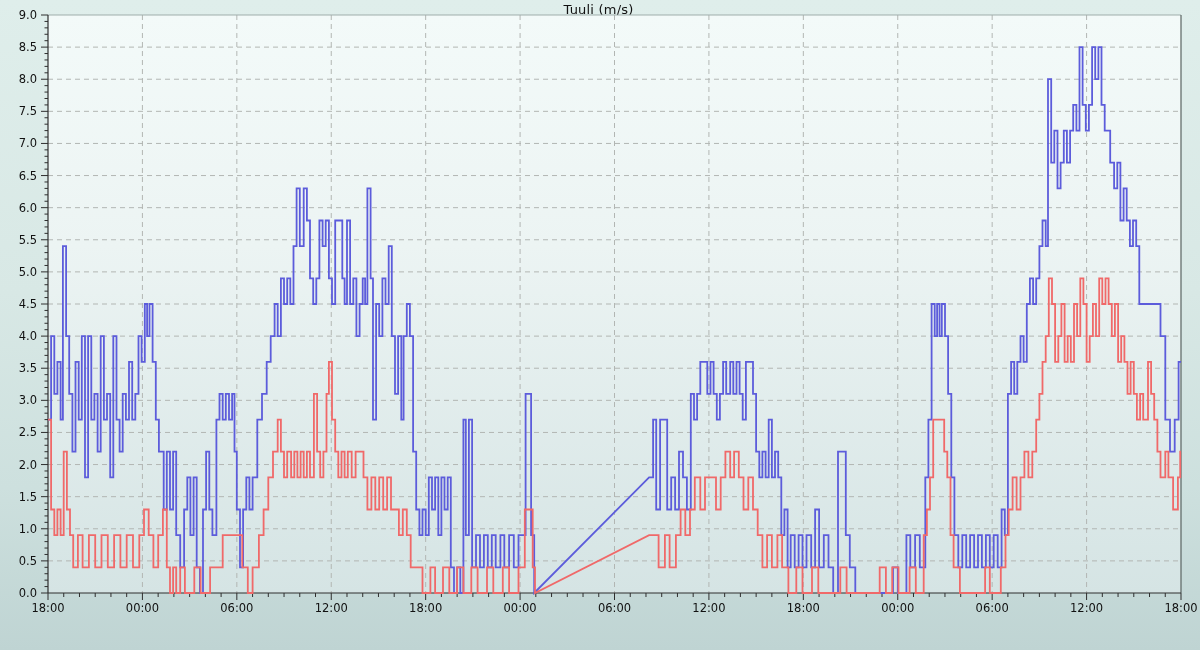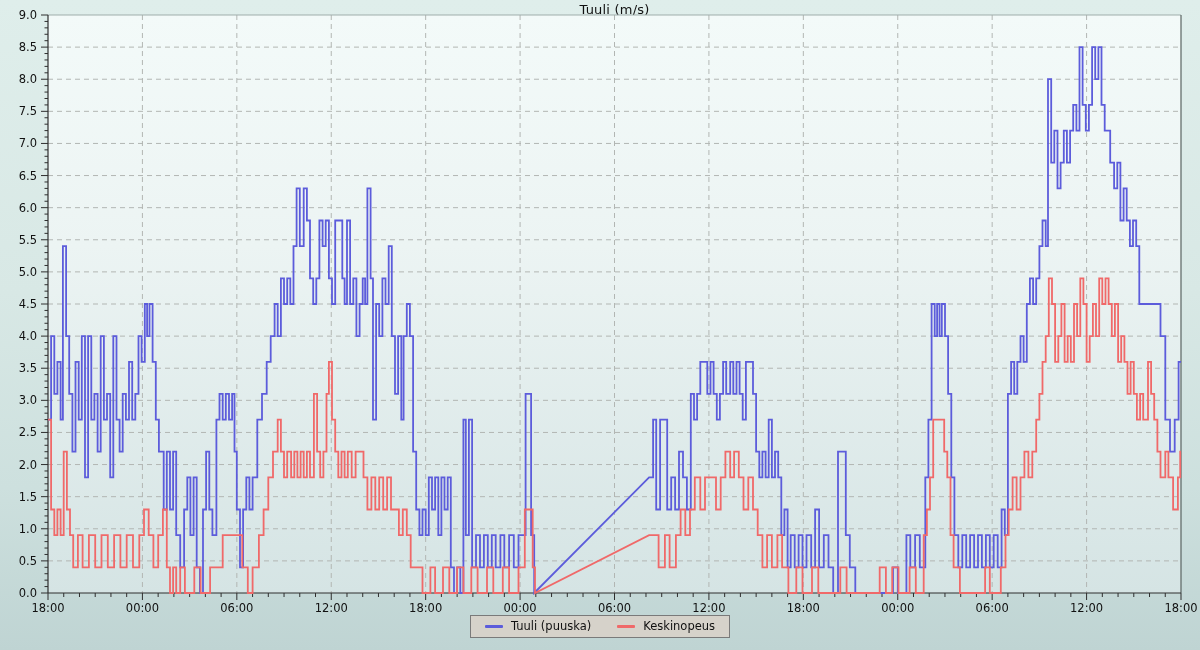--- a/index.html
+++ b/index.html
@@ -4,21 +4,21 @@
 <style>
   html,body{margin:0;padding:0;}
   body{
     width:1200px;height:650px;overflow:hidden;position:relative;
     background:linear-gradient(180deg,#dfeeeb 0%,#d8e8e5 45%,#cde0de 75%,#bfd4d3 100%);
     font-family:"DejaVu Sans", sans-serif;
     -webkit-font-smoothing:antialiased;
   }
   .chart-canvas{position:absolute;inset:0;}
   .chart-title{
-    position:absolute;top:2px;left:48px;width:1133px;text-align:center;
+    position:absolute;top:2px;left:32px;width:1133px;text-align:center;
     font-size:13px;color:#111;letter-spacing:0.2px;
   }
   svg{position:absolute;top:0;left:0;}
   svg text{font-family:"DejaVu Sans", sans-serif;fill:#111;}
   .legend{
     position:absolute;top:615px;left:0;width:1200px;
     display:flex;justify-content:center;
   }
   .legend-box{
     display:flex;align-items:center;gap:26px;
@@ -270,26 +270,14 @@
       <text x="708.9166666666667" y="612" text-anchor="middle" font-size="11.5px">12:00</text>
       <text x="803.3333333333333" y="612" text-anchor="middle" font-size="11.5px">18:00</text>
       <text x="897.75" y="612" text-anchor="middle" font-size="11.5px">00:00</text>
       <text x="992.1666666666667" y="612" text-anchor="middle" font-size="11.5px">06:00</text>
       <text x="1086.5833333333333" y="612" text-anchor="middle" font-size="11.5px">12:00</text>
       <text x="1181" y="612" text-anchor="middle" font-size="11.5px">18:00</text>
       <path d="M48.0,419.6L51.1,419.6L51.1,336.1L54.3,336.1L54.3,393.9L57.4,393.9L57.4,361.8L60.6,361.8L60.6,419.6L62.9,419.6L62.9,246.2L66.1,246.2L66.1,336.1L69.2,336.1L69.2,393.9L72.4,393.9L72.4,451.7L75.5,451.7L75.5,361.8L78.7,361.8L78.7,419.6L81.8,419.6L81.8,336.1L85.0,336.1L85.0,477.4L88.1,477.4L88.1,336.1L91.3,336.1L91.3,419.6L94.4,419.6L94.4,393.9L97.6,393.9L97.6,451.7L100.7,451.7L100.7,336.1L103.9,336.1L103.9,419.6L107.0,419.6L107.0,393.9L110.2,393.9L110.2,477.4L113.3,477.4L113.3,336.1L116.5,336.1L116.5,419.6L119.6,419.6L119.6,451.7L122.7,451.7L122.7,393.9L125.9,393.9L125.9,419.6L129.0,419.6L129.0,361.8L132.2,361.8L132.2,419.6L135.3,419.6L135.3,393.9L138.5,393.9L138.5,336.1L141.6,336.1L141.6,361.8L144.8,361.8L144.8,304.0L147.1,304.0L147.1,336.1L149.5,336.1L149.5,304.0L152.6,304.0L152.6,361.8L155.8,361.8L155.8,419.6L158.9,419.6L158.9,451.7L163.7,451.7L163.7,509.5L166.8,509.5L166.8,451.7L170.0,451.7L170.0,509.5L173.1,509.5L173.1,451.7L176.2,451.7L176.2,535.2L180.2,535.2L180.2,567.3L184.1,567.3L184.1,509.5L187.3,509.5L187.3,477.4L190.4,477.4L190.4,535.2L193.6,535.2L193.6,477.4L196.7,477.4L196.7,567.3L199.9,567.3L199.9,593.0L203.0,593.0L203.0,509.5L206.1,509.5L206.1,451.7L209.3,451.7L209.3,509.5L212.4,509.5L212.4,535.2L216.4,535.2L216.4,419.6L219.5,419.6L219.5,393.9L222.7,393.9L222.7,419.6L225.8,419.6L225.8,393.9L229.0,393.9L229.0,419.6L232.1,419.6L232.1,393.9L234.5,393.9L234.5,451.7L236.8,451.7L236.8,509.5L240.0,509.5L240.0,567.3L243.1,567.3L243.1,509.5L246.3,509.5L246.3,477.4L249.4,477.4L249.4,509.5L252.6,509.5L252.6,477.4L257.3,477.4L257.3,419.6L262.0,419.6L262.0,393.9L266.7,393.9L266.7,361.8L270.7,361.8L270.7,336.1L274.6,336.1L274.6,304.0L277.7,304.0L277.7,336.1L280.9,336.1L280.9,278.3L284.0,278.3L284.0,304.0L287.2,304.0L287.2,278.3L290.3,278.3L290.3,304.0L293.5,304.0L293.5,246.2L296.6,246.2L296.6,188.4L299.8,188.4L299.8,246.2L303.7,246.2L303.7,188.4L306.9,188.4L306.9,220.5L310.0,220.5L310.0,278.3L313.2,278.3L313.2,304.0L316.3,304.0L316.3,278.3L319.4,278.3L319.4,220.5L322.6,220.5L322.6,246.2L325.7,246.2L325.7,220.5L328.9,220.5L328.9,278.3L332.0,278.3L332.0,304.0L335.2,304.0L335.2,220.5L339.1,220.5L339.1,220.5L342.3,220.5L342.3,278.3L344.6,278.3L344.6,304.0L347.0,304.0L347.0,220.5L350.1,220.5L350.1,304.0L353.3,304.0L353.3,278.3L356.4,278.3L356.4,336.1L359.6,336.1L359.6,304.0L362.7,304.0L362.7,278.3L365.1,278.3L365.1,304.0L367.4,304.0L367.4,188.4L370.6,188.4L370.6,278.3L373.0,278.3L373.0,419.6L376.1,419.6L376.1,304.0L379.2,304.0L379.2,336.1L382.4,336.1L382.4,278.3L385.5,278.3L385.5,304.0L388.7,304.0L388.7,246.2L391.8,246.2L391.8,336.1L395.0,336.1L395.0,393.9L398.1,393.9L398.1,336.1L401.3,336.1L401.3,419.6L403.6,419.6L403.6,336.1L406.8,336.1L406.8,304.0L409.9,304.0L409.9,336.1L413.1,336.1L413.1,451.7L416.2,451.7L416.2,509.5L419.4,509.5L419.4,535.2L422.5,535.2L422.5,509.5L425.7,509.5L425.7,535.2L428.8,535.2L428.8,477.4L432.0,477.4L432.0,509.5L435.1,509.5L435.1,477.4L438.3,477.4L438.3,535.2L441.4,535.2L441.4,477.4L444.5,477.4L444.5,509.5L447.7,509.5L447.7,477.4L450.8,477.4L450.8,567.3L454.0,567.3L454.0,593.0L457.1,593.0L457.1,567.3L460.3,567.3L460.3,593.0L463.4,593.0L463.4,419.6L465.8,419.6L465.8,535.2L468.9,535.2L468.9,419.6L472.1,419.6L472.1,567.3L476.0,567.3L476.0,535.2L480.0,535.2L480.0,567.3L483.9,567.3L483.9,535.2L487.8,535.2L487.8,567.3L491.8,567.3L491.8,535.2L495.7,535.2L495.7,567.3L500.4,567.3L500.4,535.2L504.3,535.2L504.3,567.3L509.1,567.3L509.1,535.2L513.8,535.2L513.8,567.3L518.5,567.3L518.5,535.2L521.7,535.2L521.7,535.2L525.6,535.2L525.6,393.9L528.7,393.9L528.7,393.9L531.1,393.9L531.1,535.2L534.2,535.2L534.2,593.0L649.1,477.4L653.1,477.4L653.1,419.6L656.2,419.6L656.2,509.5L660.1,509.5L660.1,419.6L664.1,419.6L664.1,419.6L667.2,419.6L667.2,509.5L671.2,509.5L671.2,477.4L675.1,477.4L675.1,509.5L679.0,509.5L679.0,451.7L683.0,451.7L683.0,477.4L686.9,477.4L686.9,509.5L690.8,509.5L690.8,393.9L694.0,393.9L694.0,419.6L697.1,419.6L697.1,393.9L700.3,393.9L700.3,361.8L704.2,361.8L704.2,361.8L707.3,361.8L707.3,393.9L710.5,393.9L710.5,361.8L713.6,361.8L713.6,393.9L716.8,393.9L716.8,419.6L719.9,419.6L719.9,393.9L723.1,393.9L723.1,361.8L726.2,361.8L726.2,393.9L730.2,393.9L730.2,361.8L733.3,361.8L733.3,393.9L736.5,393.9L736.5,361.8L739.6,361.8L739.6,393.9L742.7,393.9L742.7,419.6L745.9,419.6L745.9,361.8L749.8,361.8L749.8,361.8L753.0,361.8L753.0,393.9L756.1,393.9L756.1,451.7L759.3,451.7L759.3,477.4L762.4,477.4L762.4,451.7L765.6,451.7L765.6,477.4L768.7,477.4L768.7,419.6L771.9,419.6L771.9,477.4L775.0,477.4L775.0,451.7L778.2,451.7L778.2,477.4L781.3,477.4L781.3,535.2L784.4,535.2L784.4,509.5L787.6,509.5L787.6,567.3L790.7,567.3L790.7,535.2L794.7,535.2L794.7,567.3L798.6,567.3L798.6,535.2L802.5,535.2L802.5,567.3L806.5,567.3L806.5,535.2L811.2,535.2L811.2,567.3L815.1,567.3L815.1,509.5L819.1,509.5L819.1,567.3L823.8,567.3L823.8,535.2L828.5,535.2L828.5,567.3L833.2,567.3L833.2,593.0L838.0,593.0L838.0,451.7L842.7,451.7L842.7,451.7L845.8,451.7L845.8,535.2L849.8,535.2L849.8,567.3L855.3,567.3L855.3,593.0L888.3,593.0L893.0,593.0L893.0,567.3L897.8,567.3L897.8,593.0L906.4,593.0L906.4,535.2L910.3,535.2L910.3,567.3L915.1,567.3L915.1,535.2L919.8,535.2L919.8,567.3L925.3,567.3L925.3,477.4L928.4,477.4L928.4,419.6L931.6,419.6L931.6,304.0L934.7,304.0L934.7,336.1L937.1,336.1L937.1,304.0L939.5,304.0L939.5,336.1L941.8,336.1L941.8,304.0L945.0,304.0L945.0,336.1L948.1,336.1L948.1,393.9L951.3,393.9L951.3,477.4L954.4,477.4L954.4,535.2L958.3,535.2L958.3,567.3L962.3,567.3L962.3,535.2L966.2,535.2L966.2,567.3L970.1,567.3L970.1,535.2L974.1,535.2L974.1,567.3L978.0,567.3L978.0,535.2L981.9,535.2L981.9,567.3L985.9,567.3L985.9,535.2L989.8,535.2L989.8,567.3L993.7,567.3L993.7,535.2L997.7,535.2L997.7,567.3L1001.6,567.3L1001.6,509.5L1004.8,509.5L1004.8,535.2L1007.9,535.2L1007.9,393.9L1011.1,393.9L1011.1,361.8L1014.2,361.8L1014.2,393.9L1017.3,393.9L1017.3,361.8L1020.5,361.8L1020.5,336.1L1023.6,336.1L1023.6,361.8L1026.8,361.8L1026.8,304.0L1029.9,304.0L1029.9,278.3L1033.1,278.3L1033.1,304.0L1036.2,304.0L1036.2,278.3L1039.4,278.3L1039.4,246.2L1042.5,246.2L1042.5,220.5L1045.7,220.5L1045.7,246.2L1048.0,246.2L1048.0,79.2L1051.2,79.2L1051.2,162.7L1054.3,162.7L1054.3,130.6L1057.5,130.6L1057.5,188.4L1060.6,188.4L1060.6,162.7L1063.8,162.7L1063.8,130.6L1066.9,130.6L1066.9,162.7L1070.1,162.7L1070.1,130.6L1073.2,130.6L1073.2,104.9L1076.4,104.9L1076.4,130.6L1079.5,130.6L1079.5,47.1L1082.6,47.1L1082.6,104.9L1085.8,104.9L1085.8,130.6L1088.9,130.6L1088.9,104.9L1092.1,104.9L1092.1,47.1L1095.2,47.1L1095.2,79.2L1098.4,79.2L1098.4,47.1L1101.5,47.1L1101.5,104.9L1104.7,104.9L1104.7,130.6L1107.8,130.6L1107.8,130.6L1110.2,130.6L1110.2,162.7L1114.1,162.7L1114.1,188.4L1117.3,188.4L1117.3,162.7L1120.4,162.7L1120.4,220.5L1123.6,220.5L1123.6,188.4L1126.7,188.4L1126.7,220.5L1129.9,220.5L1129.9,246.2L1133.0,246.2L1133.0,220.5L1136.2,220.5L1136.2,246.2L1139.3,246.2L1139.3,304.0L1157.4,304.0L1157.4,304.0L1160.5,304.0L1160.5,336.1L1165.3,336.1L1165.3,419.6L1170.0,419.6L1170.0,451.7L1174.7,451.7L1174.7,419.6L1178.6,419.6L1178.6,361.8L1181.0,361.8L1181.0,361.8" fill="none" stroke="#5c5cdb" stroke-width="1.8" stroke-linejoin="miter"></path>
       <path d="M48.0,419.6L51.1,419.6L51.1,509.5L54.3,509.5L54.3,535.2L57.4,535.2L57.4,509.5L60.6,509.5L60.6,535.2L63.7,535.2L63.7,451.7L66.9,451.7L66.9,509.5L70.0,509.5L70.0,535.2L73.2,535.2L73.2,567.3L77.9,567.3L77.9,535.2L82.6,535.2L82.6,567.3L88.9,567.3L88.9,535.2L95.2,535.2L95.2,567.3L101.5,567.3L101.5,535.2L107.8,535.2L107.8,567.3L114.1,567.3L114.1,535.2L120.4,535.2L120.4,567.3L126.7,567.3L126.7,535.2L133.0,535.2L133.0,567.3L139.3,567.3L139.3,535.2L144.0,535.2L144.0,509.5L148.7,509.5L148.7,535.2L153.4,535.2L153.4,567.3L158.2,567.3L158.2,535.2L162.9,535.2L162.9,509.5L166.8,509.5L166.8,567.3L170.0,567.3L170.0,593.0L173.1,593.0L173.1,567.3L176.2,567.3L176.2,593.0L180.2,593.0L180.2,567.3L184.9,567.3L184.9,593.0L194.3,593.0L194.3,567.3L200.6,567.3L200.6,593.0L210.1,593.0L210.1,567.3L218.0,567.3L218.0,567.3L222.7,567.3L222.7,535.2L238.4,535.2L238.4,535.2L242.3,535.2L242.3,567.3L247.8,567.3L247.8,593.0L252.6,593.0L252.6,567.3L258.9,567.3L258.9,535.2L263.6,535.2L263.6,509.5L268.3,509.5L268.3,477.4L273.0,477.4L273.0,451.7L277.7,451.7L277.7,419.6L280.9,419.6L280.9,451.7L284.0,451.7L284.0,477.4L287.2,477.4L287.2,451.7L291.1,451.7L291.1,477.4L294.3,477.4L294.3,451.7L297.4,451.7L297.4,477.4L300.6,477.4L300.6,451.7L303.7,451.7L303.7,477.4L306.9,477.4L306.9,451.7L310.0,451.7L310.0,477.4L313.9,477.4L313.9,393.9L317.1,393.9L317.1,451.7L320.2,451.7L320.2,477.4L323.4,477.4L323.4,451.7L326.5,451.7L326.5,393.9L328.9,393.9L328.9,361.8L332.0,361.8L332.0,419.6L335.2,419.6L335.2,451.7L338.3,451.7L338.3,477.4L341.5,477.4L341.5,451.7L344.6,451.7L344.6,477.4L347.8,477.4L347.8,451.7L351.7,451.7L351.7,477.4L355.6,477.4L355.6,451.7L359.6,451.7L359.6,451.7L363.5,451.7L363.5,477.4L367.4,477.4L367.4,509.5L371.4,509.5L371.4,477.4L375.3,477.4L375.3,509.5L379.2,509.5L379.2,477.4L383.2,477.4L383.2,509.5L387.1,509.5L387.1,477.4L391.0,477.4L391.0,509.5L395.0,509.5L395.0,509.5L398.9,509.5L398.9,535.2L402.8,535.2L402.8,509.5L406.8,509.5L406.8,535.2L410.7,535.2L410.7,567.3L417.8,567.3L417.8,567.3L422.5,567.3L422.5,593.0L430.4,593.0L430.4,567.3L435.1,567.3L435.1,593.0L443.0,593.0L443.0,567.3L449.3,567.3L449.3,593.0L457.1,593.0L457.1,567.3L463.4,567.3L463.4,593.0L471.3,593.0L471.3,567.3L477.6,567.3L477.6,593.0L487.0,593.0L487.0,567.3L493.3,567.3L493.3,593.0L502.8,593.0L502.8,567.3L509.1,567.3L509.1,593.0L518.5,593.0L518.5,567.3L521.7,567.3L521.7,567.3L524.8,567.3L524.8,509.5L529.5,509.5L529.5,509.5L532.7,509.5L532.7,567.3L535.0,567.3L535.0,593.0L649.1,535.2L654.6,535.2L654.6,535.2L658.6,535.2L658.6,567.3L664.9,567.3L664.9,535.2L669.6,535.2L669.6,567.3L675.9,567.3L675.9,535.2L680.6,535.2L680.6,509.5L685.3,509.5L685.3,535.2L690.0,535.2L690.0,509.5L694.8,509.5L694.8,477.4L700.3,477.4L700.3,509.5L705.0,509.5L705.0,477.4L711.3,477.4L711.3,477.4L716.0,477.4L716.0,509.5L720.7,509.5L720.7,477.4L725.4,477.4L725.4,451.7L730.2,451.7L730.2,477.4L734.1,477.4L734.1,451.7L738.8,451.7L738.8,477.4L743.5,477.4L743.5,509.5L748.3,509.5L748.3,477.4L753.0,477.4L753.0,509.5L757.7,509.5L757.7,535.2L762.4,535.2L762.4,567.3L767.1,567.3L767.1,535.2L771.9,535.2L771.9,567.3L777.4,567.3L777.4,535.2L782.1,535.2L782.1,567.3L788.4,567.3L788.4,593.0L796.3,593.0L796.3,567.3L802.5,567.3L802.5,593.0L812.0,593.0L812.0,567.3L818.3,567.3L818.3,593.0L840.3,593.0L840.3,567.3L846.6,567.3L846.6,593.0L873.4,593.0L879.7,593.0L879.7,567.3L885.9,567.3L885.9,593.0L892.2,593.0L892.2,567.3L898.5,567.3L898.5,593.0L909.6,593.0L909.6,567.3L915.8,567.3L915.8,593.0L923.7,593.0L923.7,535.2L926.9,535.2L926.9,509.5L930.0,509.5L930.0,477.4L933.2,477.4L933.2,419.6L941.0,419.6L941.0,419.6L944.2,419.6L944.2,451.7L947.3,451.7L947.3,477.4L950.5,477.4L950.5,535.2L953.6,535.2L953.6,567.3L959.9,567.3L959.9,593.0L980.4,593.0L980.4,593.0L985.1,593.0L985.1,567.3L989.8,567.3L989.8,593.0L1000.8,593.0L1000.8,567.3L1005.5,567.3L1005.5,535.2L1008.7,535.2L1008.7,509.5L1012.6,509.5L1012.6,477.4L1016.6,477.4L1016.6,509.5L1020.5,509.5L1020.5,477.4L1024.4,477.4L1024.4,451.7L1028.4,451.7L1028.4,477.4L1032.3,477.4L1032.3,451.7L1036.2,451.7L1036.2,419.6L1039.4,419.6L1039.4,393.9L1042.5,393.9L1042.5,361.8L1045.7,361.8L1045.7,336.1L1048.8,336.1L1048.8,278.3L1052.0,278.3L1052.0,304.0L1055.1,304.0L1055.1,361.8L1058.3,361.8L1058.3,336.1L1061.4,336.1L1061.4,304.0L1064.6,304.0L1064.6,361.8L1067.7,361.8L1067.7,336.1L1070.8,336.1L1070.8,361.8L1074.0,361.8L1074.0,304.0L1077.1,304.0L1077.1,336.1L1080.3,336.1L1080.3,278.3L1083.4,278.3L1083.4,304.0L1086.6,304.0L1086.6,361.8L1089.7,361.8L1089.7,336.1L1092.9,336.1L1092.9,304.0L1096.0,304.0L1096.0,336.1L1099.2,336.1L1099.2,278.3L1102.3,278.3L1102.3,304.0L1105.5,304.0L1105.5,278.3L1108.6,278.3L1108.6,304.0L1111.8,304.0L1111.8,336.1L1114.9,336.1L1114.9,304.0L1118.1,304.0L1118.1,361.8L1121.2,361.8L1121.2,336.1L1124.4,336.1L1124.4,361.8L1127.5,361.8L1127.5,393.9L1130.6,393.9L1130.6,361.8L1133.8,361.8L1133.8,393.9L1136.9,393.9L1136.9,419.6L1140.1,419.6L1140.1,393.9L1143.2,393.9L1143.2,419.6L1148.0,419.6L1148.0,361.8L1151.1,361.8L1151.1,393.9L1154.2,393.9L1154.2,419.6L1157.4,419.6L1157.4,451.7L1160.5,451.7L1160.5,477.4L1165.3,477.4L1165.3,451.7L1168.4,451.7L1168.4,477.4L1173.1,477.4L1173.1,509.5L1177.9,509.5L1177.9,477.4L1180.2,477.4L1180.2,451.7L1181.0,451.7L1181.0,451.7" fill="none" stroke="#f06969" stroke-width="1.8" stroke-linejoin="miter"></path>
     </svg>
 
-  <div class="legend">
-    <div class="legend-box">
-      <div class="legend-item">
-        <span class="legend-swatch" id="swatch-0" style="background: rgb(92, 92, 219);"></span>
-        <span class="legend-label">Tuuli (puuska)</span>
-      </div>
-      <div class="legend-item">
-        <span class="legend-swatch" id="swatch-1" style="background: rgb(240, 105, 105);"></span>
-        <span class="legend-label">Keskinopeus</span>
-      </div>
-    </div>
-  </div>
 
 </div>
 
 </body></html>

